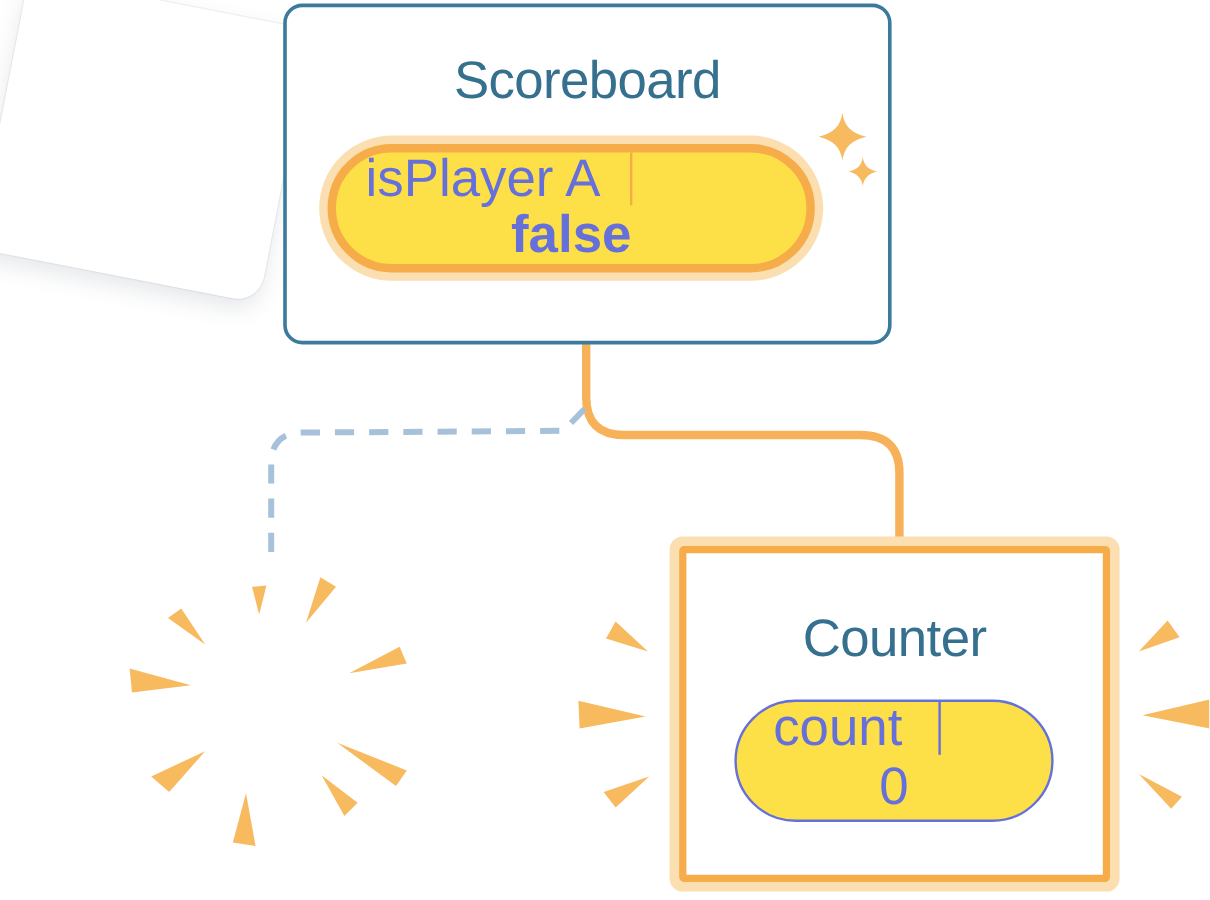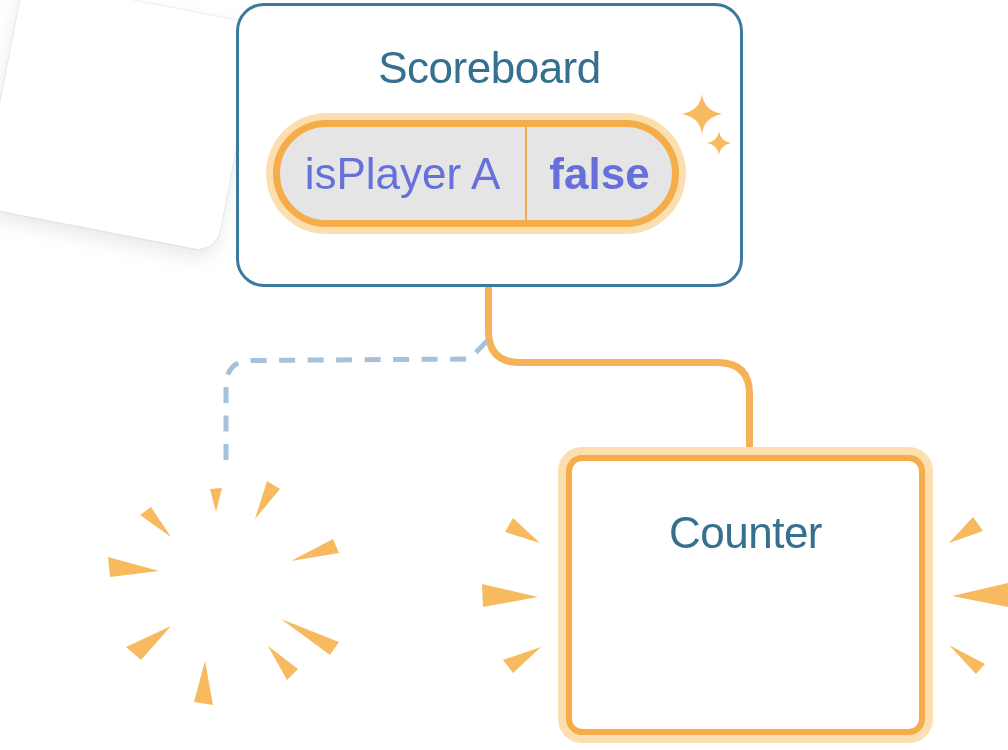--- a/index.html
+++ b/index.html
@@ -19,49 +19,49 @@
     position:relative;width:1008px;height:750px;background:var(--bg);overflow:hidden;
   }
   svg.layer{position:absolute;left:0;top:0;width:1008px;height:750px;pointer-events:none;}
   .layer-under{z-index:1;}
   .layer-over{z-index:3;}
 
   .card{position:absolute;background:#fff;z-index:2;}
 
   .scoreboard-card{
     left:236px;top:3px;width:507px;height:284px;
-    border:3px solid var(--card-border-blue);border-radius:28px;
+    border:3px solid var(--card-border-blue);border-radius:16px;
   }
   .card-title{
     position:absolute;left:0;width:100%;text-align:center;
     font-size:44px;font-weight:500;color:var(--teal);line-height:1;letter-spacing:-0.5px;
   }
   .scoreboard-card .card-title{top:40px;}
 
   .state-pill{
-    position:absolute;display:flex;background:#e5e5e5;border-radius:999px;overflow:hidden;
+    position:absolute;display:flex;background:#fde047;border-radius:999px;overflow:hidden;flex-direction:column;
   }
   .pill-orange{
     left:34px;top:114px;width:406px;height:107px;
     border:7px solid var(--orange);
     box-shadow:0 0 0 7px var(--orange-light);
   }
   .pill-orange .state-name{border-right:2px solid var(--orange);}
 
   .state-name,.state-value{
     display:flex;align-items:center;justify-content:center;
     font-size:44px;color:var(--purple);line-height:1;
   }
   .state-name{width:63%;}
   .state-value{flex:1;}
   .pill-orange .state-value{font-weight:700;text-align:right;}
 
   .counter-card{
     left:566px;top:455px;width:359px;height:280px;
-    border:6px solid var(--orange);border-radius:16px;
+    border:6px solid var(--orange);border-radius:4px;
     box-shadow:0 0 0 8px var(--orange-light);
   }
   .counter-card .card-title{top:50px;}
 
   .pill-purple{
     left:40px;top:122px;width:266px;height:102px;
     border:2px solid var(--purple);
   }
   .pill-purple .state-name{width:65%;border-right:2px solid var(--purple);}
 
@@ -121,20 +121,24 @@
   <div class="card scoreboard-card">
     <div class="card-title">Scoreboard</div>
     <div class="state-pill pill-orange">
       <div class="state-name">isPlayer A</div>
       <div class="state-value">false</div>
     </div>
   </div>
 
   <div class="card counter-card">
     <div class="card-title">Counter</div>
+    <div class="state-pill pill-purple">
+      <div class="state-name">count</div>
+      <div class="state-value">0</div>
+    </div>
   </div>
 
   <svg class="layer layer-over" viewBox="0 0 1008 750">
     <path class="sparkle" d="M702 94 C703.5 105 709 111 722 114 C709 117 703.5 123 702 134 C700.5 123 695 117 682 114 C695 111 700.5 105 702 94 Z"></path>
     <path class="sparkle" d="M719 131 C720 138 724 141.5 731 143 C724 144.5 720 148.5 719 155 C718 148.5 714 144.5 707 143 C714 141.5 718 138 719 131 Z"></path>
   </svg>
 
 </div>
 
 </body></html>

